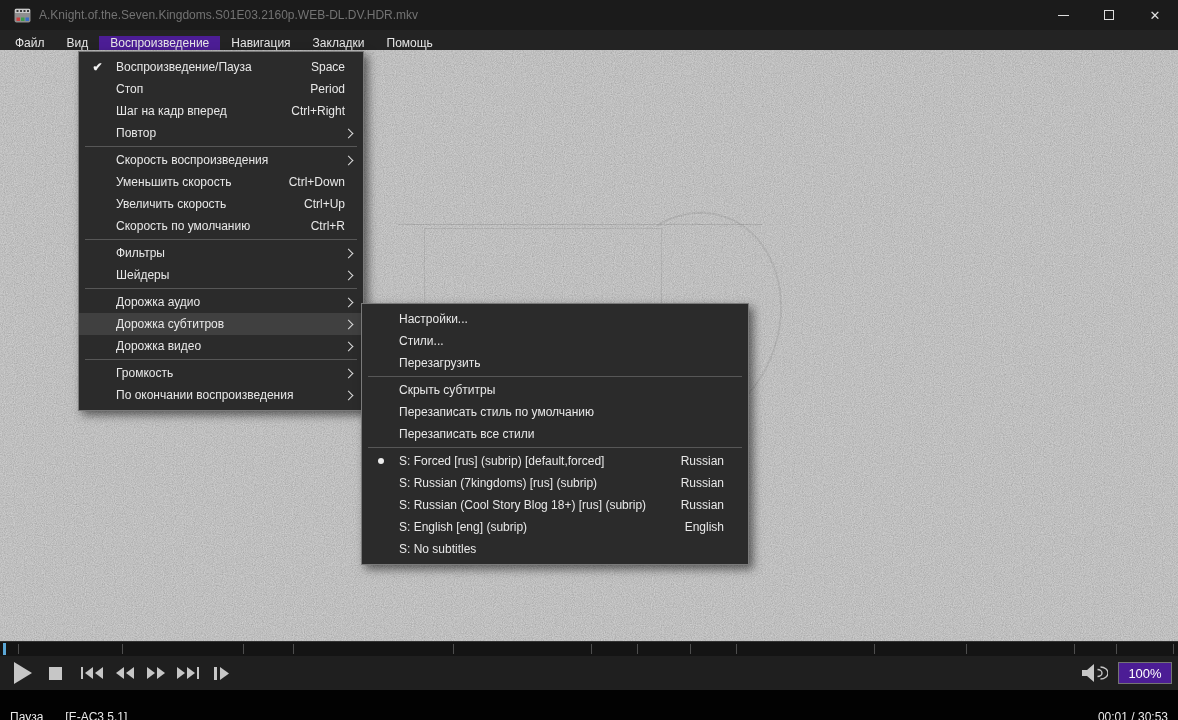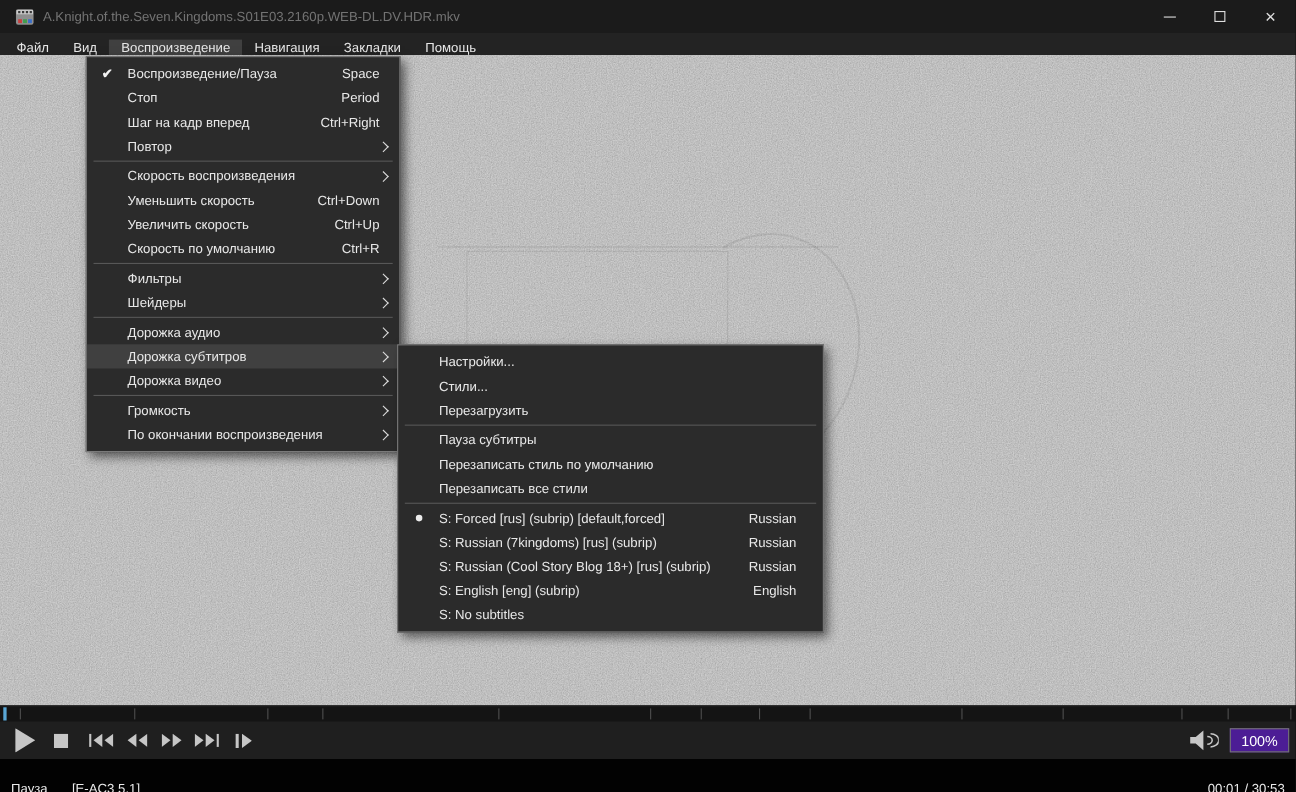--- a/index.html
+++ b/index.html
@@ -16,21 +16,21 @@
   .title-text { color:#737373; font-size:12px; margin-left:8px; white-space:nowrap; }
   .win-controls { margin-left:auto; display:flex; height:100%; }
   .win-btn { width:46px; height:100%; display:flex; align-items:center; justify-content:center; color:#dedede; }
   .min-glyph { width:11px; height:1px; background:#dedede; }
   .max-glyph { width:10px; height:10px; border:1px solid #dedede; }
   .close-glyph { font-size:13px; line-height:1; }
   
   .menubar { position:absolute; top:30px; left:0; width:100%; height:20px;
     background:#232323; display:flex; align-items:flex-end; padding-left:4px; }
   .menubar-item { display:flex; align-items:center; padding:0 11px; color:#e6e6e6; font-size:12px; }
-  .menubar-item.active { background:#404040; }
+  .menubar-item.active { background:#4c1d95; }
   
   .video { position:absolute; top:50px; left:0; width:1178px; height:591px; background:#7f7f7f; overflow:hidden; }
   .video svg.noise { position:absolute; top:0; left:0; display:block; }
   .wm-line { position:absolute; left:398px; top:174px; width:364px; height:1px; background:rgba(0,0,0,0.10); }
   .wm-rect { position:absolute; left:424px; top:178px; width:238px; height:210px; border:1px solid rgba(0,0,0,0.08); }
   .wm-arc  { position:absolute; left:600px; top:160px; width:180px; height:220px; border:2px solid rgba(0,0,0,0.07);
              border-radius:50%; border-left-color:transparent; border-bottom-color:transparent; transform:rotate(18deg); }
   
   .seekbar { position:absolute; top:641px; left:0; width:1178px; height:15px;
     background:#141414; border-top:1px solid #323232; }
@@ -46,21 +46,21 @@
     color:#ffffff; font-size:13px; display:flex; align-items:center; justify-content:center; }
   
   .statusbar { position:absolute; top:690px; left:0; width:1178px; height:34px;
     background:#020202; color:#eaeaea; font-size:12px; display:flex; align-items:flex-end; padding:0 10px; }
   .status-audio { margin-left:22px; }
   .status-time { margin-left:auto; }
   
   .menu { position:absolute; background:#2b2b2b; border:1px solid #7a7a7a;
     box-shadow:4px 4px 9px rgba(0,0,0,0.55); padding:4px 0; z-index:20; font-size:12px; color:#e8e8e8; }
   #playback-menu { left:78px; top:51px; width:286px; }
-  #subtitle-menu { left:361px; top:313px; width:388px; }
+  #subtitle-menu { left:361px; top:303px; width:388px; }
   .mi { height:22px; display:flex; align-items:center; padding-right:6px; }
   .mi.highlight { background:#404040; }
   .gut { width:37px; flex:0 0 auto; display:flex; align-items:center; justify-content:center; }
   .checkmark { font-size:12px; font-weight:bold; color:#f2f2f2; }
   .radio-dot { width:6px; height:6px; border-radius:50%; background:#ececec; }
   .lbl { flex:1 1 auto; white-space:nowrap; }
   .sc { flex:0 0 auto; padding-right:12px; }
   .chev { flex:0 0 auto; width:7px; height:7px; border-top:1px solid #dcdcdc; border-right:1px solid #dcdcdc;
     transform:rotate(45deg); margin-right:5px; }
   .lang { flex:0 0 auto; padding-right:18px; }
@@ -295,21 +295,21 @@
       <span class="gut"></span>
       <span class="lbl">Стили...</span>
     </div>
     <div class="mi">
       <span class="gut"></span>
       <span class="lbl">Перезагрузить</span>
     </div>
     <div class="sep"></div>
     <div class="mi">
       <span class="gut"></span>
-      <span class="lbl">Пауза субтитры</span>
+      <span class="lbl">Скрыть субтитры</span>
     </div>
     <div class="mi">
       <span class="gut"></span>
       <span class="lbl">Перезаписать стиль по умолчанию</span>
     </div>
     <div class="mi">
       <span class="gut"></span>
       <span class="lbl">Перезаписать все стили</span>
     </div>
     <div class="sep"></div>

